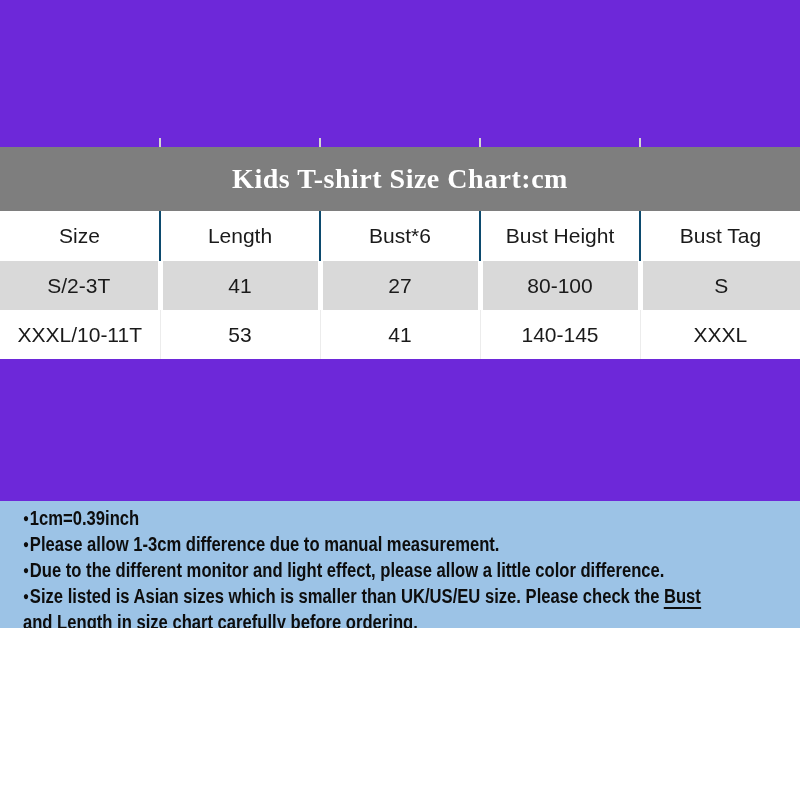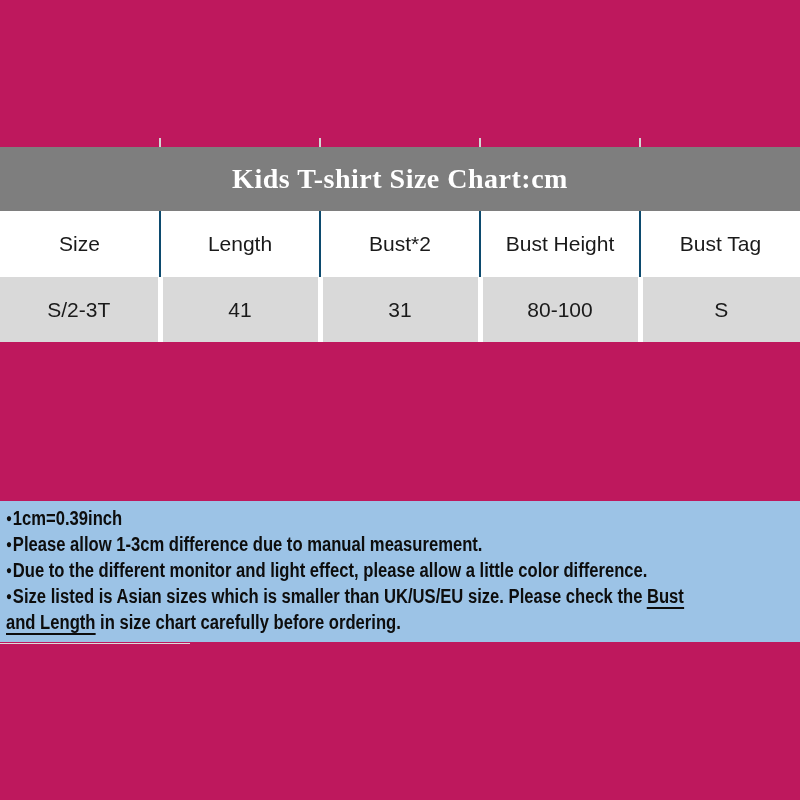--- a/index.html
+++ b/index.html
@@ -1,19 +1,19 @@
 <!DOCTYPE html>
 <html style="--title-bar-bg: #7e7e7e; --title-text: #ffffff; --row-alt-bg: #d9d9d9; --notes-bg: #9cc3e6; --text: #1a1a1a;"><head>
 <meta charset="utf-8">
 <style>
   html, body { margin: 0; padding: 0; background: #ffffff; }
   .page {
     position: relative;
-    width: 800px; height: 800px;
-    background: #be185d;
+    width: 800px; height: 628px;
+    background: #6d28d9;
     overflow: hidden;
     font-family: "Liberation Sans", sans-serif;
     color: var(--text, #1a1a1a);
   }
   .grid-tick {
     position: absolute;
     top: 138px; width: 2px; height: 10px;
     background: #d4d4d4;
   }
   .title-bar {
@@ -36,37 +36,37 @@
     width: 800px;
     border-collapse: collapse;
     table-layout: fixed;
   }
   table.size-table th, table.size-table td {
     text-align: center;
     vertical-align: middle;
     font-size: 21px;
     font-weight: normal;
     color: var(--text, #1a1a1a);
-    padding: 12px;
+    padding: 4px;
     overflow: hidden;
   }
   table.size-table th { height: 42px; background: #ffffff; }
   table.size-table th + th { border-left: 2px solid #0c4a6e; }
   table.size-table td { height: 41px; }
   tr.row-gray td { background: var(--row-alt-bg, #d9d9d9); }
   tr.row-gray td + td { border-left: 5px solid #ffffff; }
   tr.row-white td { background: #ffffff; }
   tr.row-white td + td { border-left: 1px solid #ececec; }
   .notes {
     position: absolute;
     top: 501px; left: 0;
     width: 800px; height: 141px;
     background: var(--notes-bg, #9cc3e6);
     box-sizing: border-box;
-    padding: 4px 0 0 6px;
+    padding: 4px 0 0 23px;
   }
   .note-line {
     white-space: nowrap;
     font-weight: bold;
     font-size: 20px;
     line-height: 26px;
     color: #0d0d0d;
     transform: scaleX(0.83);
     transform-origin: 0 50%;
   }
@@ -94,32 +94,39 @@
 
   <div class="title-bar">
     <span class="title-text">Kids T-shirt Size Chart:cm</span>
   </div>
 
   <table class="size-table">
     <thead>
         <tr>
           <th>Size</th>
           <th>Length</th>
-          <th>Bust*2</th>
+          <th>Bust*6</th>
           <th>Bust Height</th>
           <th>Bust Tag</th>
         </tr>
       </thead>
     <tbody>
         <tr class="row-gray">
           <td>S/2-3T</td>
           <td>41</td>
-          <td>31</td>
+          <td>27</td>
           <td>80-100</td>
           <td>S</td>
+        </tr>
+        <tr class="row-white">
+          <td>XXXL/10-11T</td>
+          <td>53</td>
+          <td>41</td>
+          <td>140-145</td>
+          <td>XXXL</td>
         </tr>
       </tbody>
   </table>
 
   <div class="notes">
       <div class="note-line"><span class="bullet">●</span><span>1cm=0.39inch</span></div>
       <div class="note-line"><span class="bullet">●</span><span>Please allow 1-3cm difference due to manual measurement.</span></div>
       <div class="note-line"><span class="bullet">●</span><span>Due to the different monitor and light effect, please allow a little color difference.</span></div>
       <div class="note-line"><span class="bullet">●</span><span>Size listed is Asian sizes which is smaller than UK/US/EU size. Please check the </span><span class="u">Bust</span></div>
       <div class="note-line"><span class="u">and Length</span><span> in size chart carefully before ordering.</span></div>

